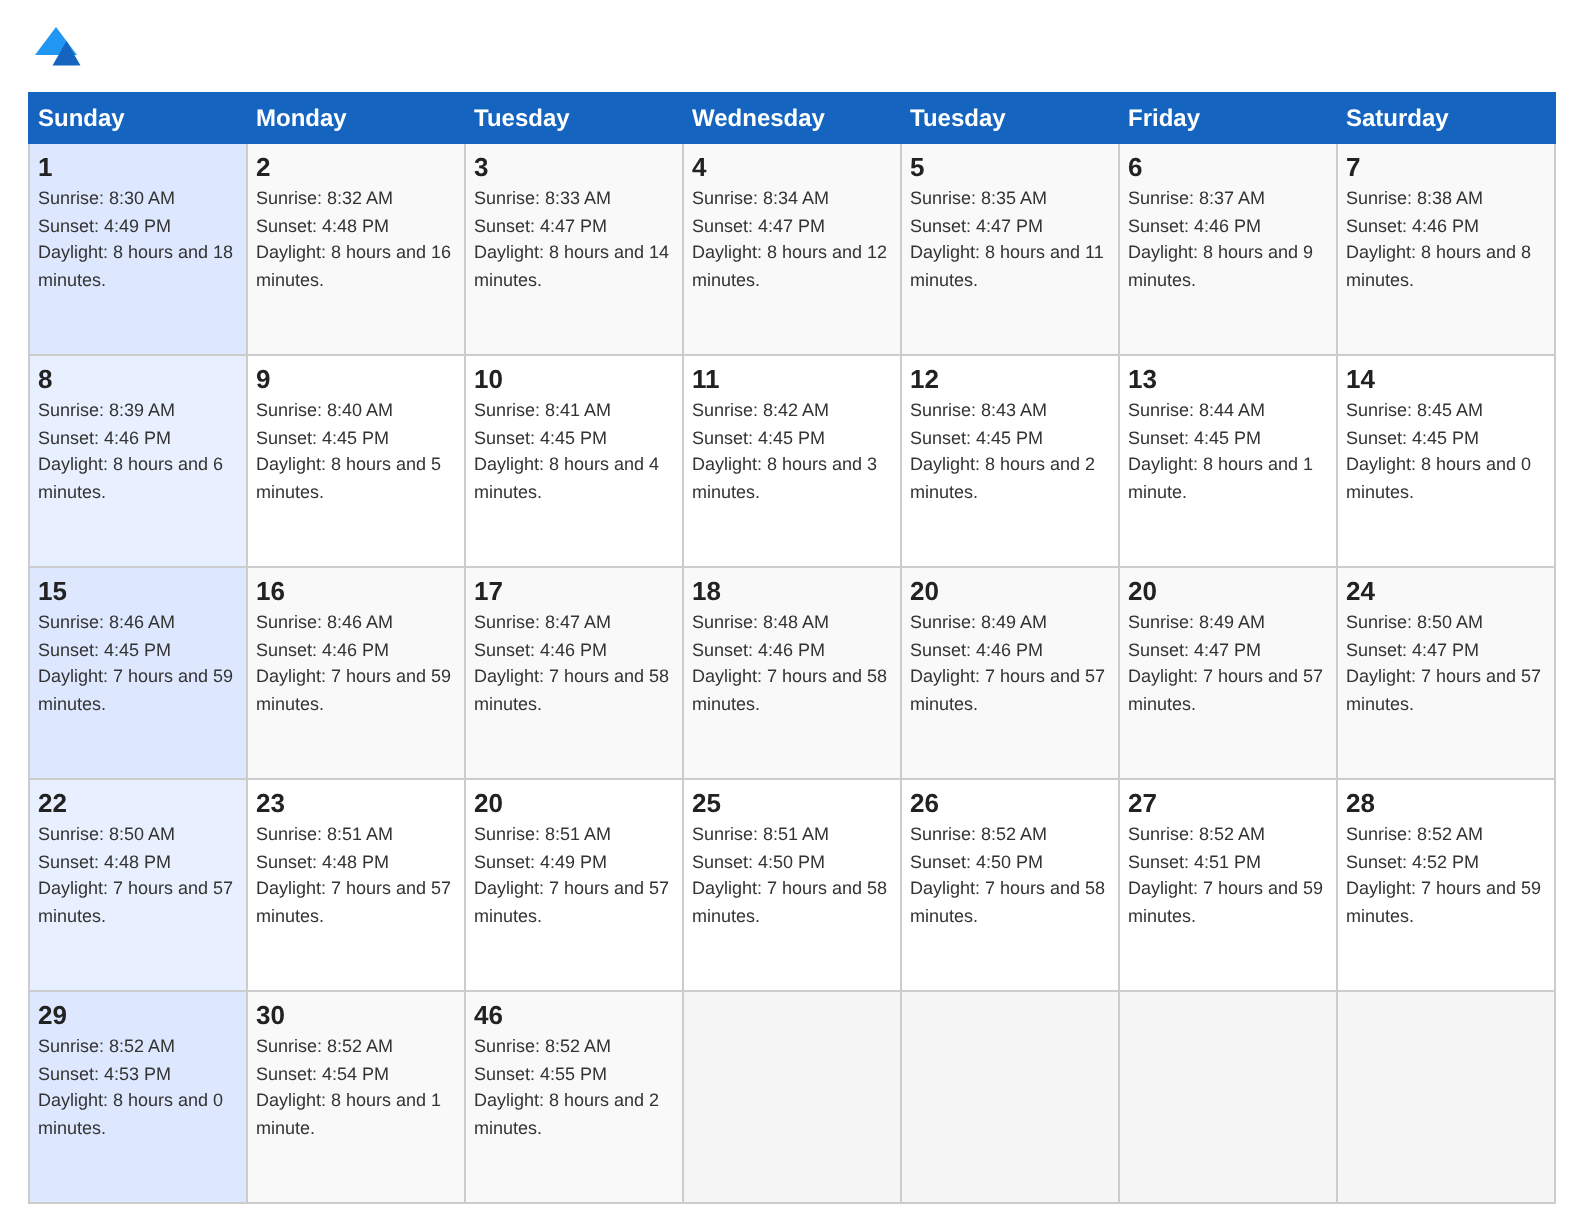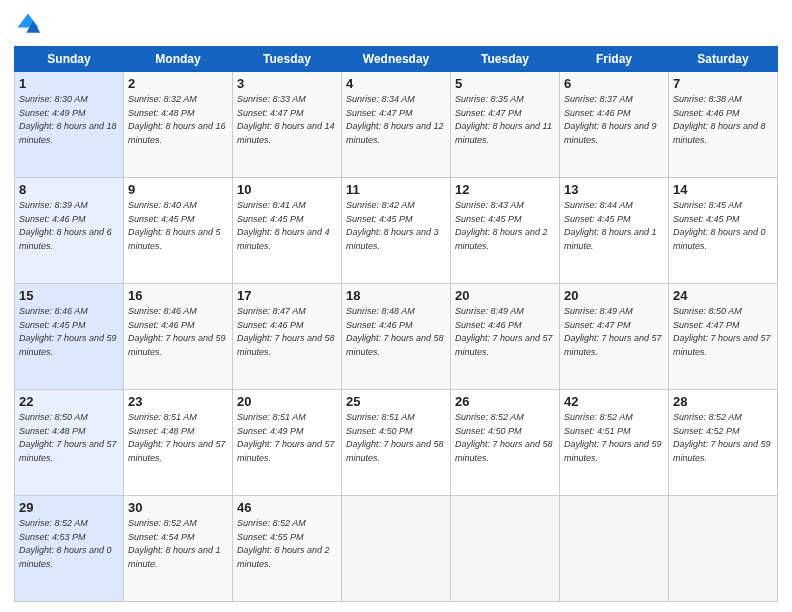--- a/index.html
+++ b/index.html
@@ -65,21 +65,21 @@
       border-collapse: collapse;
       width: 100%;
       table-layout: fixed;
     }
     .calendar thead tr th {
       background: #1565c0;
       color: #fff;
       font-size: 12px;
       font-weight: bold;
       padding: 5px 4px;
-      text-align: center;
+      text-align: left;
       border: 1px solid #1565c0;
     }
     .calendar tbody tr td {
       border: 1px solid #ccc;
       vertical-align: top;
       padding: 4px 4px 4px 4px;
       font-size: 9.5px;
       color: #333;
       background: #fff;
       height: 88px;
@@ -97,21 +97,20 @@
       font-size: 13px;
       font-weight: bold;
       color: #222;
       display: block;
       margin-bottom: 2px;
     }
     .day-info {
       font-size: 9px;
       line-height: 1.5;
       color: #333;
-      font-style: italic;
     }
     .empty-cell {
       background: #f5f5f5 !important;
     }
   </style>
 </head>
 <body>
 
 <div class="page">
   <div class="header">
@@ -249,21 +248,21 @@
           </td>
           <td>
             <span class="day-number">25</span>
             <div class="day-info">Sunrise: 8:51 AM<br>Sunset: 4:50 PM<br>Daylight: 7 hours and 58 minutes.</div>
           </td>
           <td>
             <span class="day-number">26</span>
             <div class="day-info">Sunrise: 8:52 AM<br>Sunset: 4:50 PM<br>Daylight: 7 hours and 58 minutes.</div>
           </td>
           <td>
-            <span class="day-number">42</span>
+            <span class="day-number">27</span>
             <div class="day-info">Sunrise: 8:52 AM<br>Sunset: 4:51 PM<br>Daylight: 7 hours and 59 minutes.</div>
           </td>
           <td>
             <span class="day-number">28</span>
             <div class="day-info">Sunrise: 8:52 AM<br>Sunset: 4:52 PM<br>Daylight: 7 hours and 59 minutes.</div>
           </td>
         </tr>
         <tr>
           <td>
             <span class="day-number">29</span>

